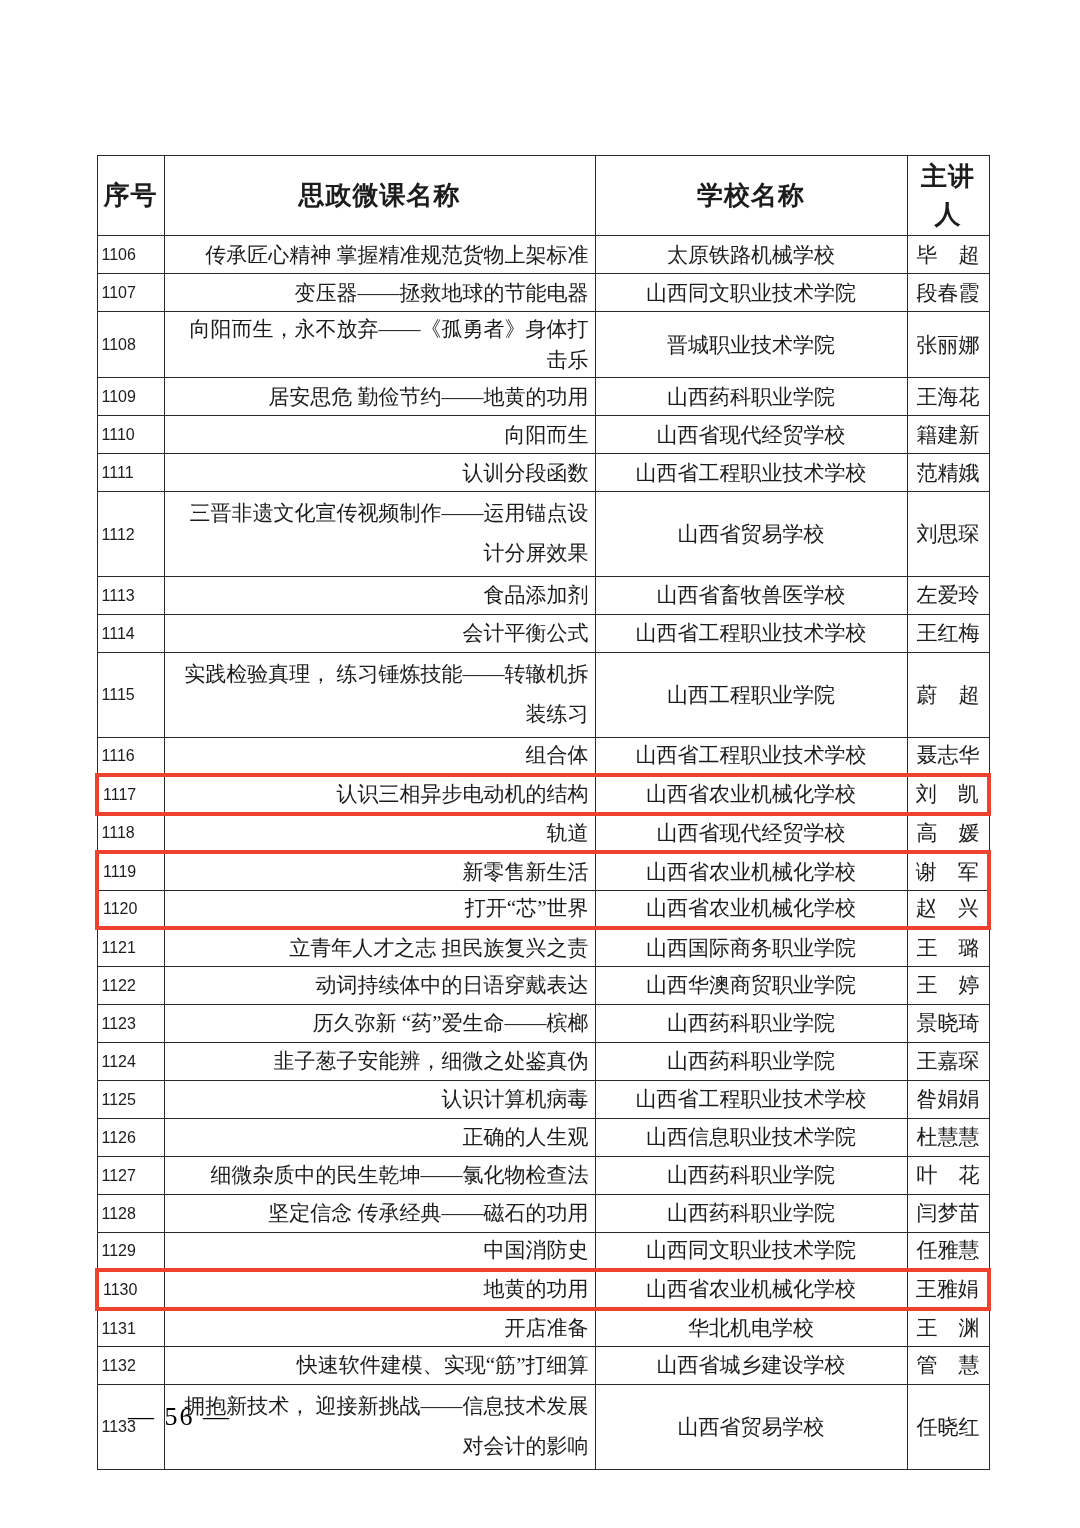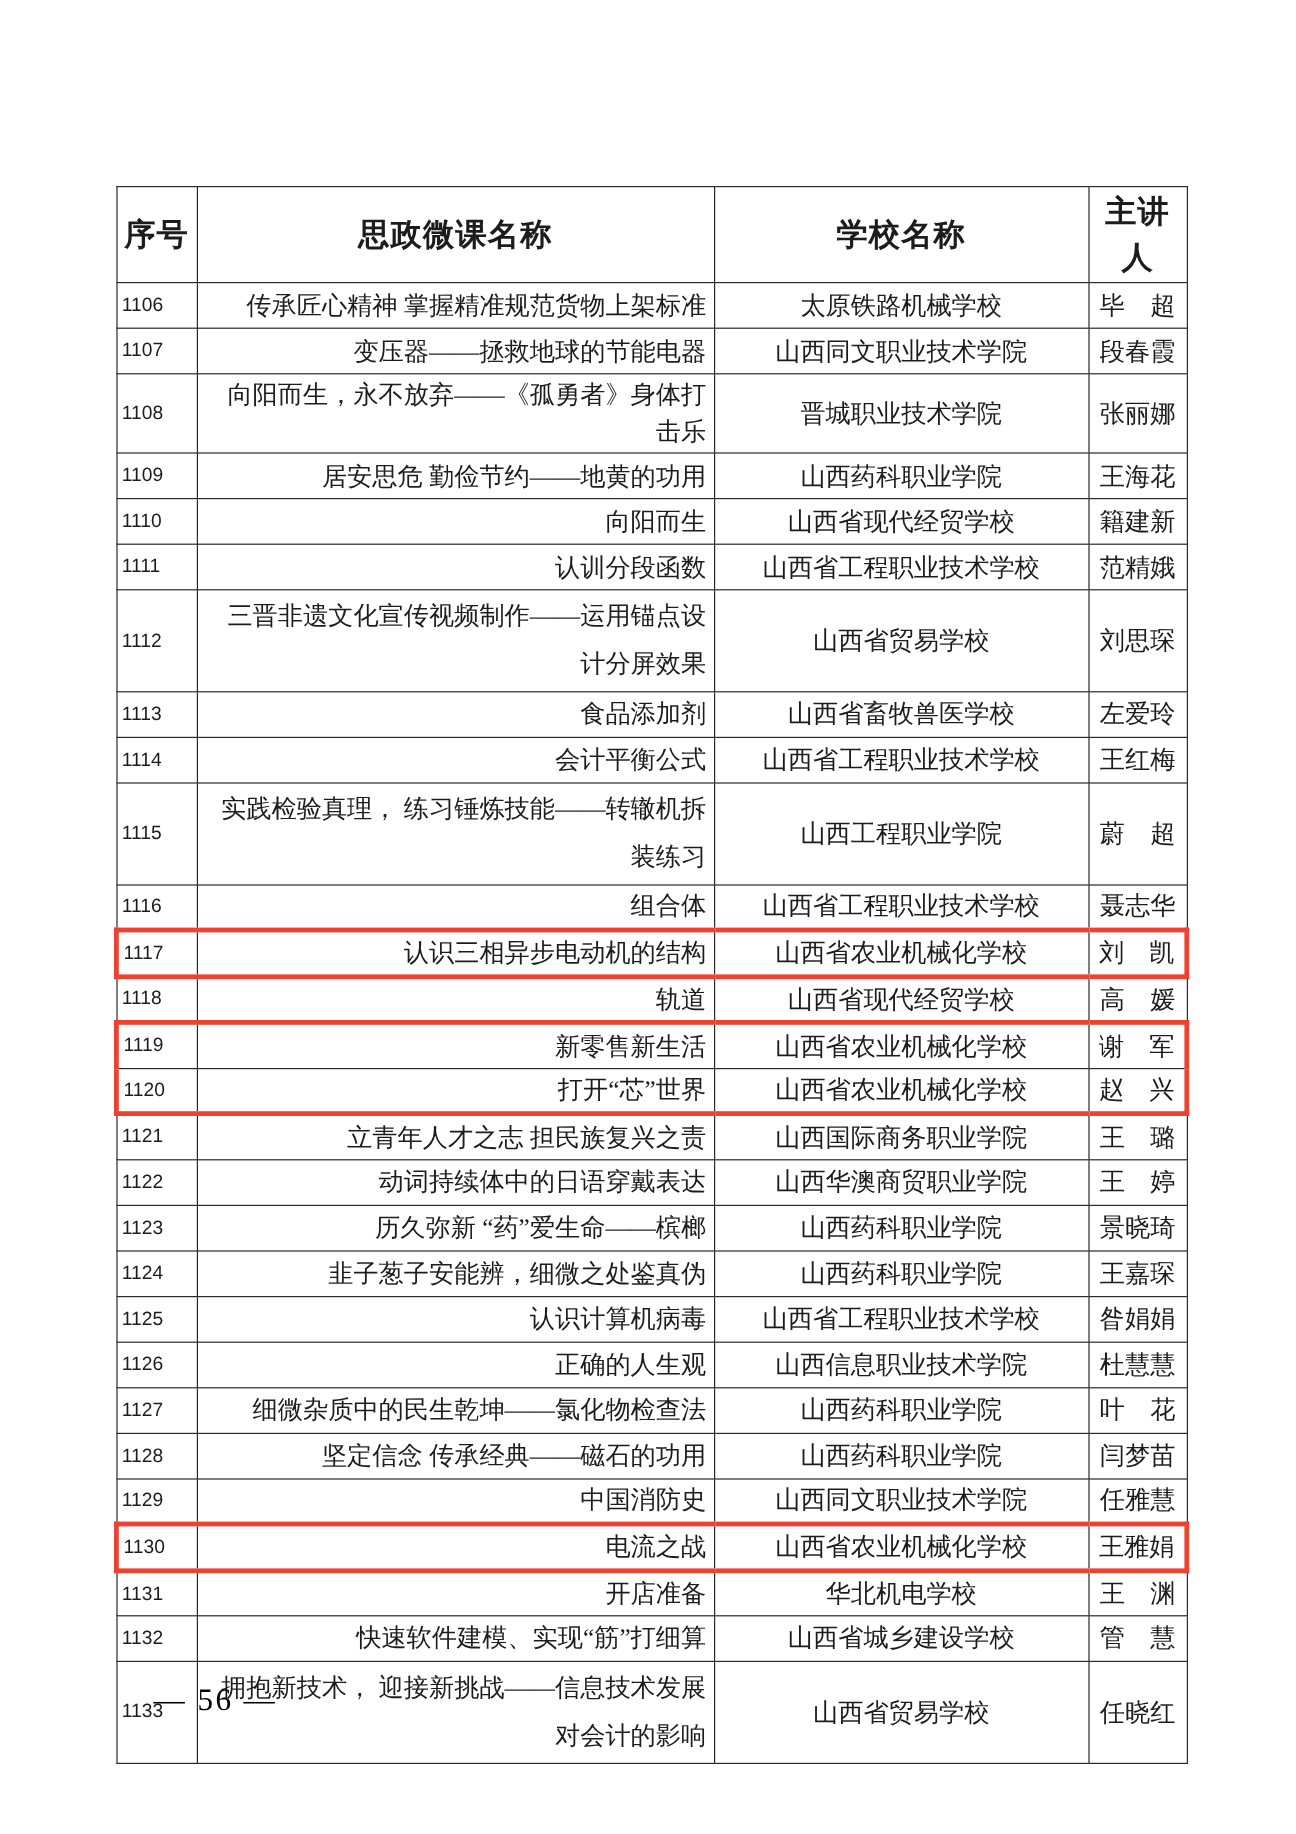--- a/index.html
+++ b/index.html
@@ -238,21 +238,21 @@
           <td class="speaker">闫梦苗</td>
         </tr>
         <tr>
           <td class="num">1129</td>
           <td class="name">中国消防史</td>
           <td class="school">山西同文职业技术学院</td>
           <td class="speaker">任雅慧</td>
         </tr>
         <tr class="hl hl-top hl-bottom">
           <td class="num">1130</td>
-          <td class="name">电流之战</td>
+          <td class="name">地黄的功用</td>
           <td class="school">山西省农业机械化学校</td>
           <td class="speaker">王雅娟</td>
         </tr>
         <tr>
           <td class="num">1131</td>
           <td class="name">开店准备</td>
           <td class="school">华北机电学校</td>
           <td class="speaker">王　渊</td>
         </tr>
         <tr>

